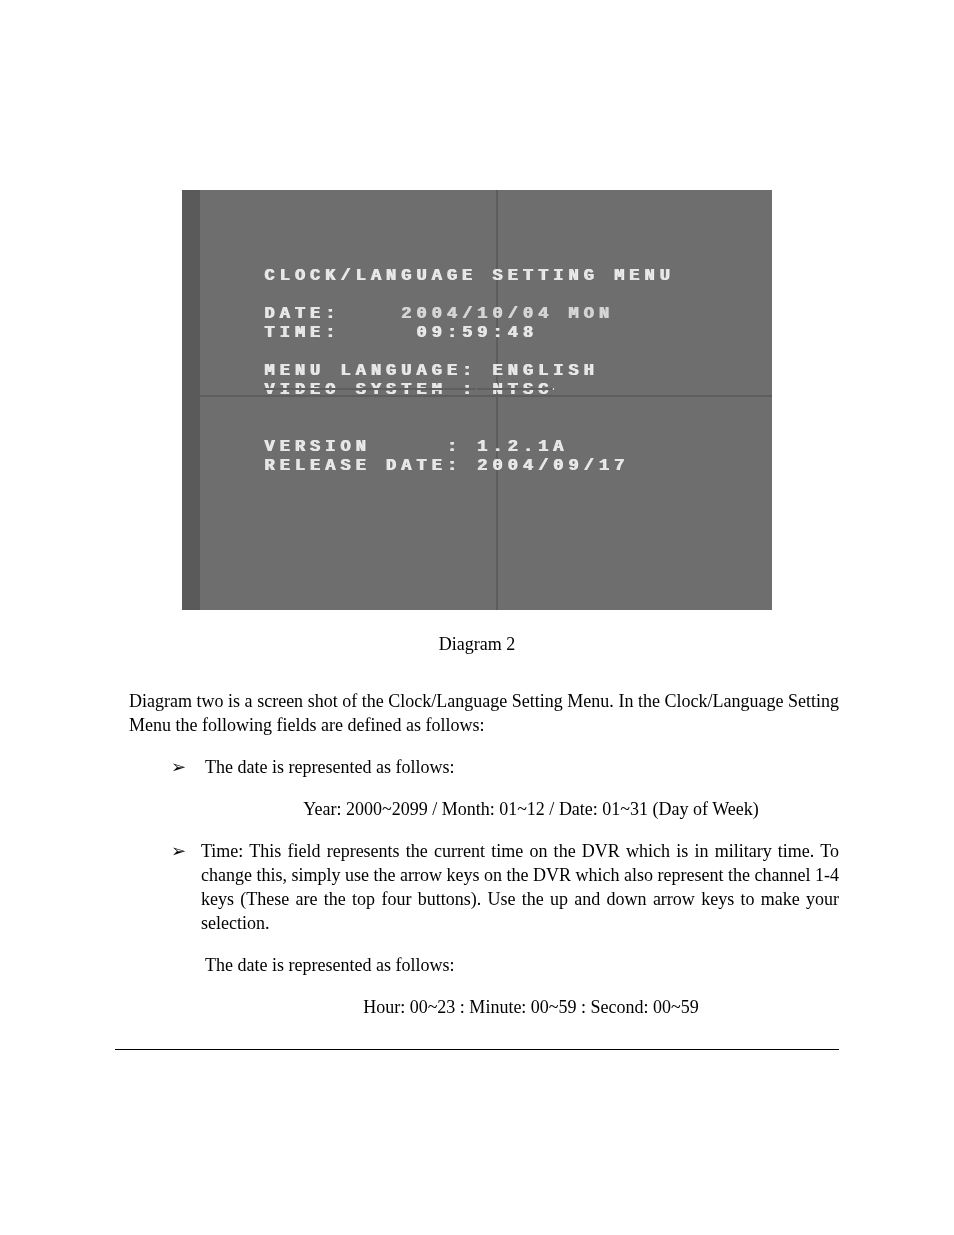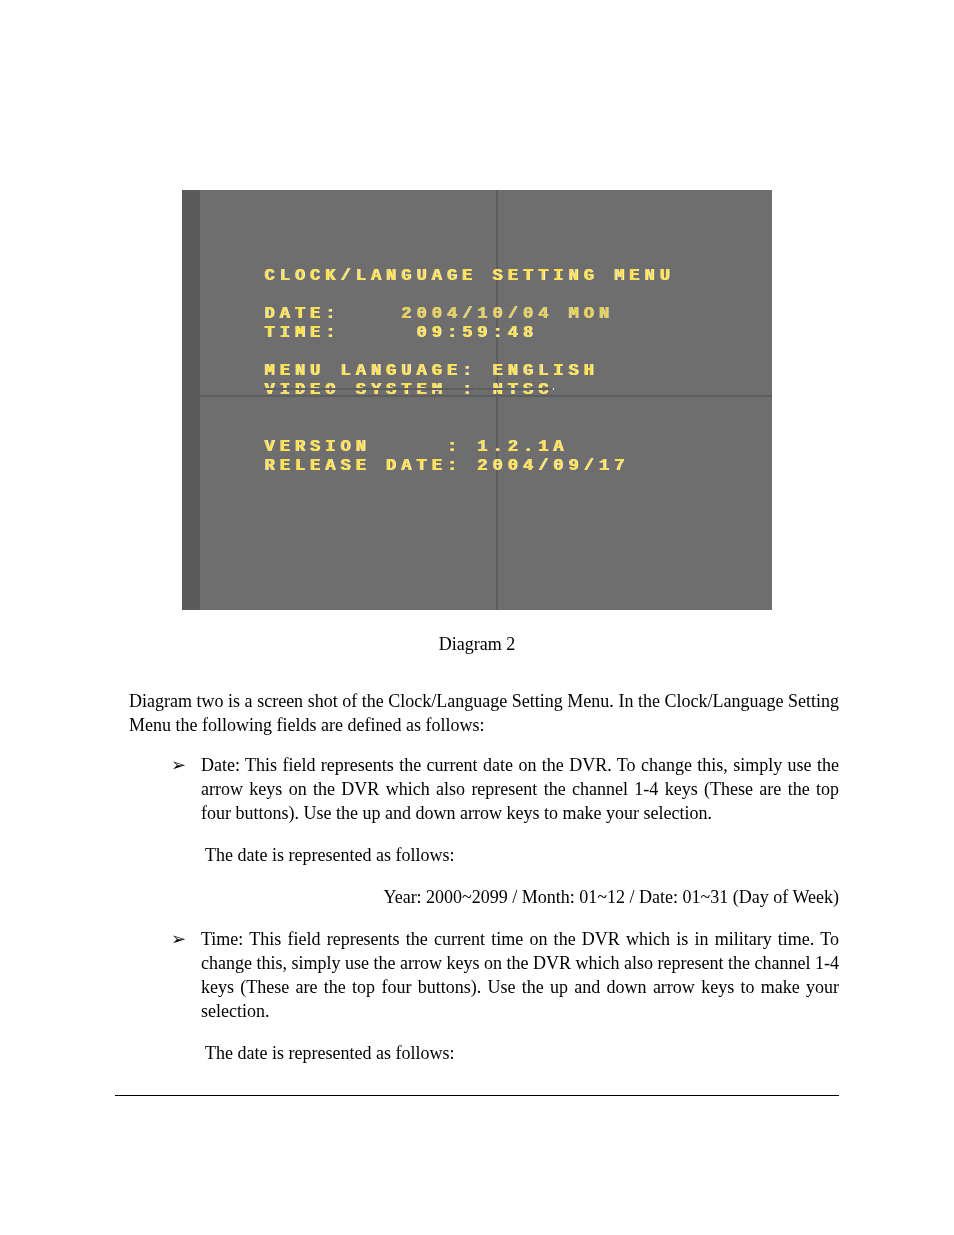--- a/index.html
+++ b/index.html
@@ -44,21 +44,21 @@
   }
   .osd {
     position: absolute;
     left: 64px;
     top: 76px;
     font-family: 'Courier New', Courier, monospace;
     font-size: 17px;
     font-weight: 900;
     letter-spacing: 5px;
     line-height: 19px;
-    color: #fde047;
+    color: #e5e5e5;
     text-shadow: 1px 0 0 #f2f2f2; 
     white-space: pre;
   }
   .osd .dim {
     opacity: 0.85;
   }
   .strike {
     text-decoration: line-through;
     text-decoration-color: #5f5f5f;
     text-decoration-thickness: 2px;
@@ -95,21 +95,21 @@
     top: 0;
     font-size: 18px;
     color: #0a0a0a;
   }
   .sub {
     margin: 18px 0 0 4px;
     text-align: left;
   }
   .subsub {
     margin: 18px 0 0 22px;
-    text-align: right;
+    text-align: center;
   }
   .pagerule {
     border: none;
     border-top: 1px solid #000;
     margin: 30px 0 0 0;
   }
 </style>
 </head>
 <body>
 
@@ -132,25 +132,25 @@
 <span>RELEASE DATE:</span> <span>2004/09/17</span></div>
     </div>
   </div>
 
   <div class="caption">Diagram 2</div>
 
   <p class="para"> Diagram two is a screen shot of the Clock/Language Setting Menu. In the Clock/Language Setting Menu the following fields are defined as follows:</p>
 
   <ul class="bullets">
     <li>
-      <span>Date: This field represents the current date on the DVR. To change this, simply use the arrow keys on the DVR which also represent the channel 1-4 keys (These are the top four buttons). Use the up and down arrow keys to make your selection.</span>
       <div class="sub">The date is represented as follows:</div>
       <div class="subsub">Year: 2000~2099 / Month: 01~12 / Date: 01~31    (Day of Week)</div>
     </li>
     <li>
       <span>Time: This field represents the current time on the DVR which is in military time. To change this, simply use the arrow keys on the DVR which also represent the channel 1-4 keys (These are the top four buttons). Use the up and down arrow keys to make your selection.</span>
       <div class="sub">The date is represented as follows:</div>
+      <div class="subsub">Hour: 00~23 : Minute: 00~59 : Second: 00~59</div>
     </li>
   </ul>
 
   <hr class="pagerule">
 
 </div>
 
 </body></html>

